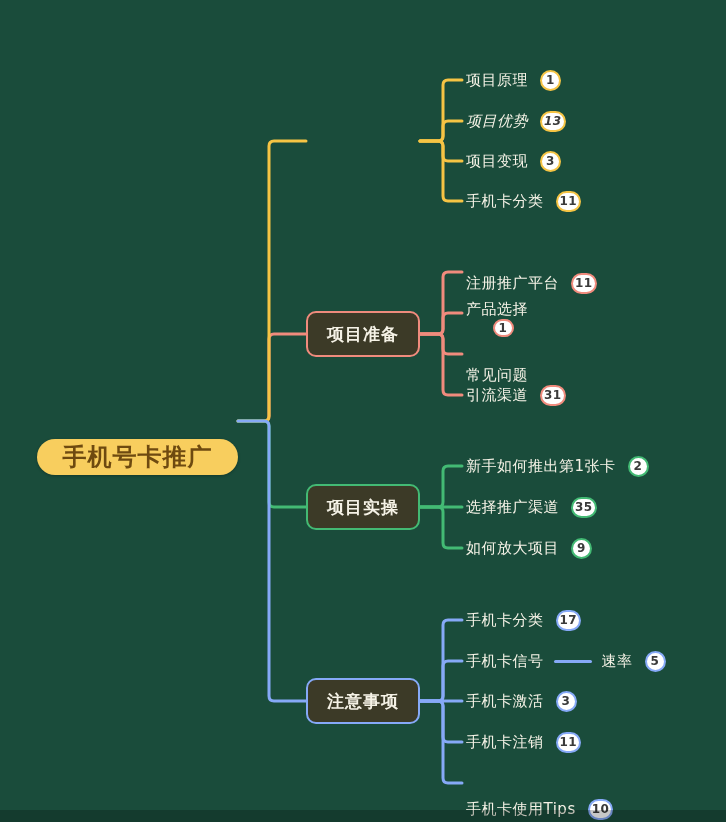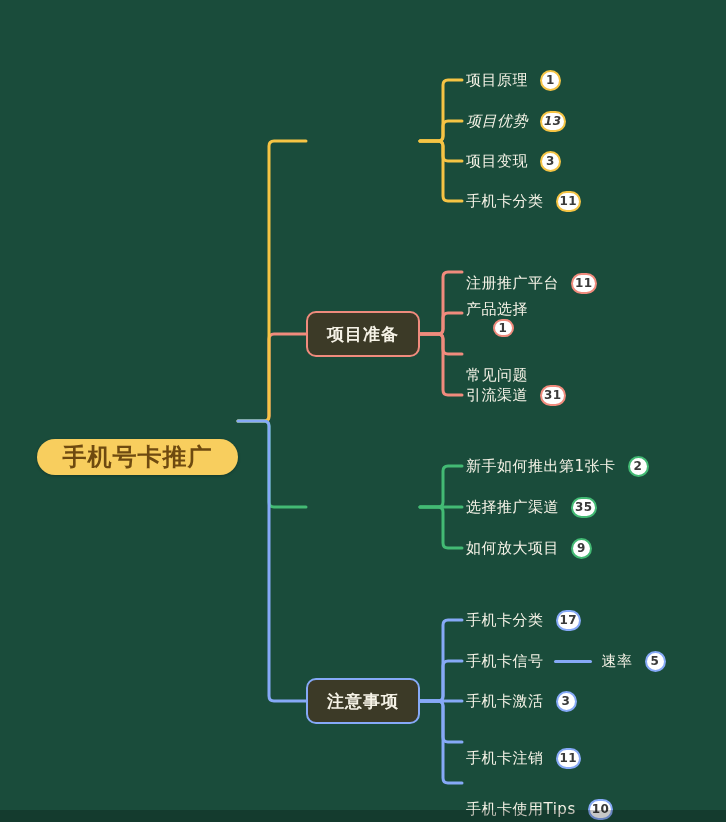--- a/index.html
+++ b/index.html
@@ -89,20 +89,23 @@
     <path class="s4" d="M420 701 H438 Q443 701 443 706 V778 Q443 783 448 783 H462"></path>
   </svg>
 
   <div class="root">
     <span>手机号卡推广</span>
   </div>
 
   <div class="main bc2" style="top:311px;">
     <span>项目准备</span>
   </div>
+  <div class="main bc3" style="top:484px;">
+    <span>项目实操</span>
+  </div>
   <div class="main bc4" style="top:678px;">
     <span>注意事项</span>
   </div>
 
   <div class="child" style="top:67px;">
     <span>项目原理</span>
     <span class="badge r1">1</span>
   </div>
   <div class="child" style="top:108px;font-style:italic;">
     <span>项目优势</span>
@@ -153,21 +156,21 @@
   <div class="child" style="top:648px;">
     <span>手机卡信号</span>
     <span class="subline"></span>
     <span>速率</span>
     <span class="badge r4">5</span>
   </div>
   <div class="child" style="top:688px;align-items:center;">
     <span>手机卡激活</span>
     <span class="badge r4">3</span>
   </div>
-  <div class="child" style="top:729px;margin-top:16px;">
+  <div class="child" style="top:729px;">
     <span>手机卡注销</span>
     <span class="badge r4">11</span>
   </div>
   <div class="child" style="top:770px;margin-top:26px;">
     <span>手机卡使用Tips</span>
     <span class="badge r4">10</span>
   </div>
 
   <div class="bottom-strip"></div>
 </div>

